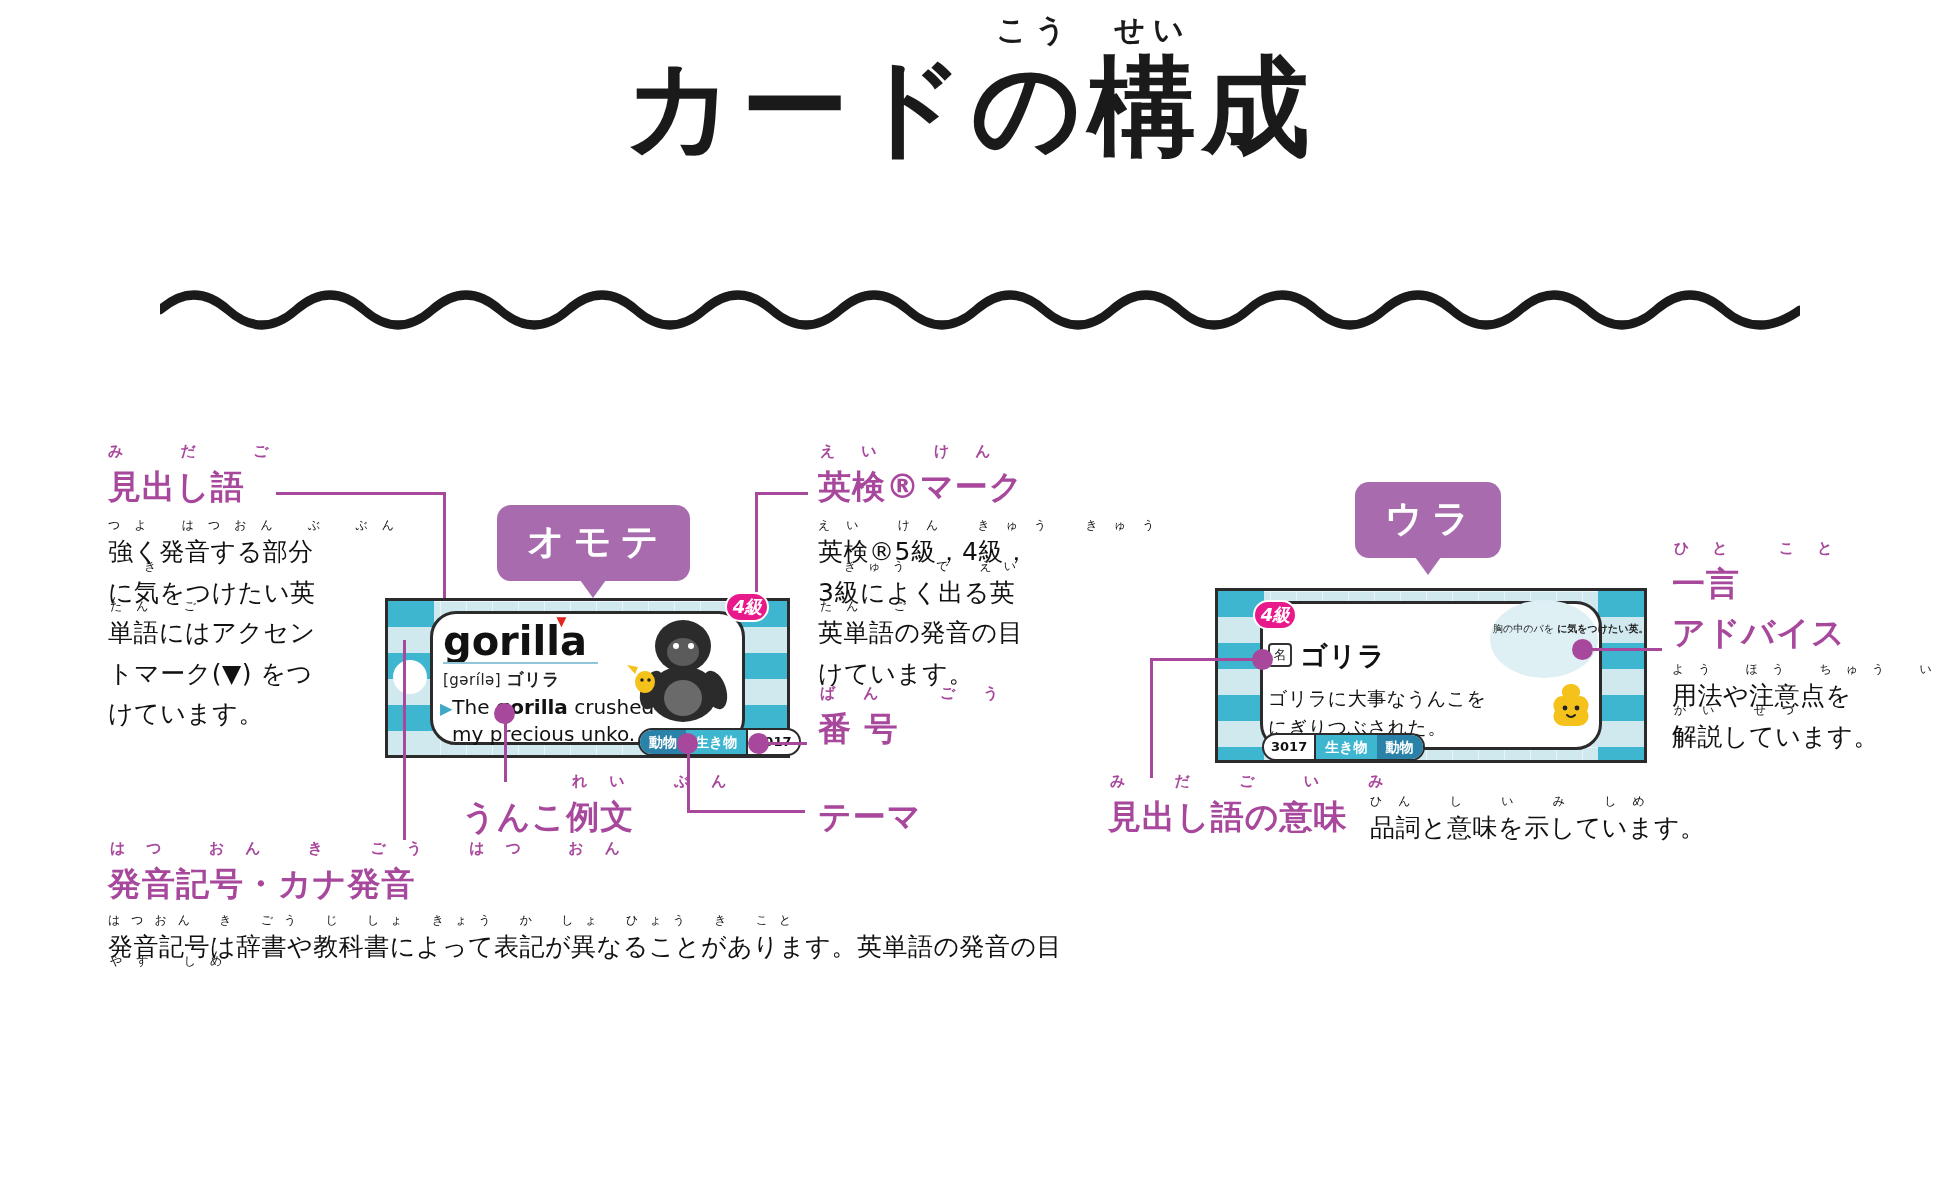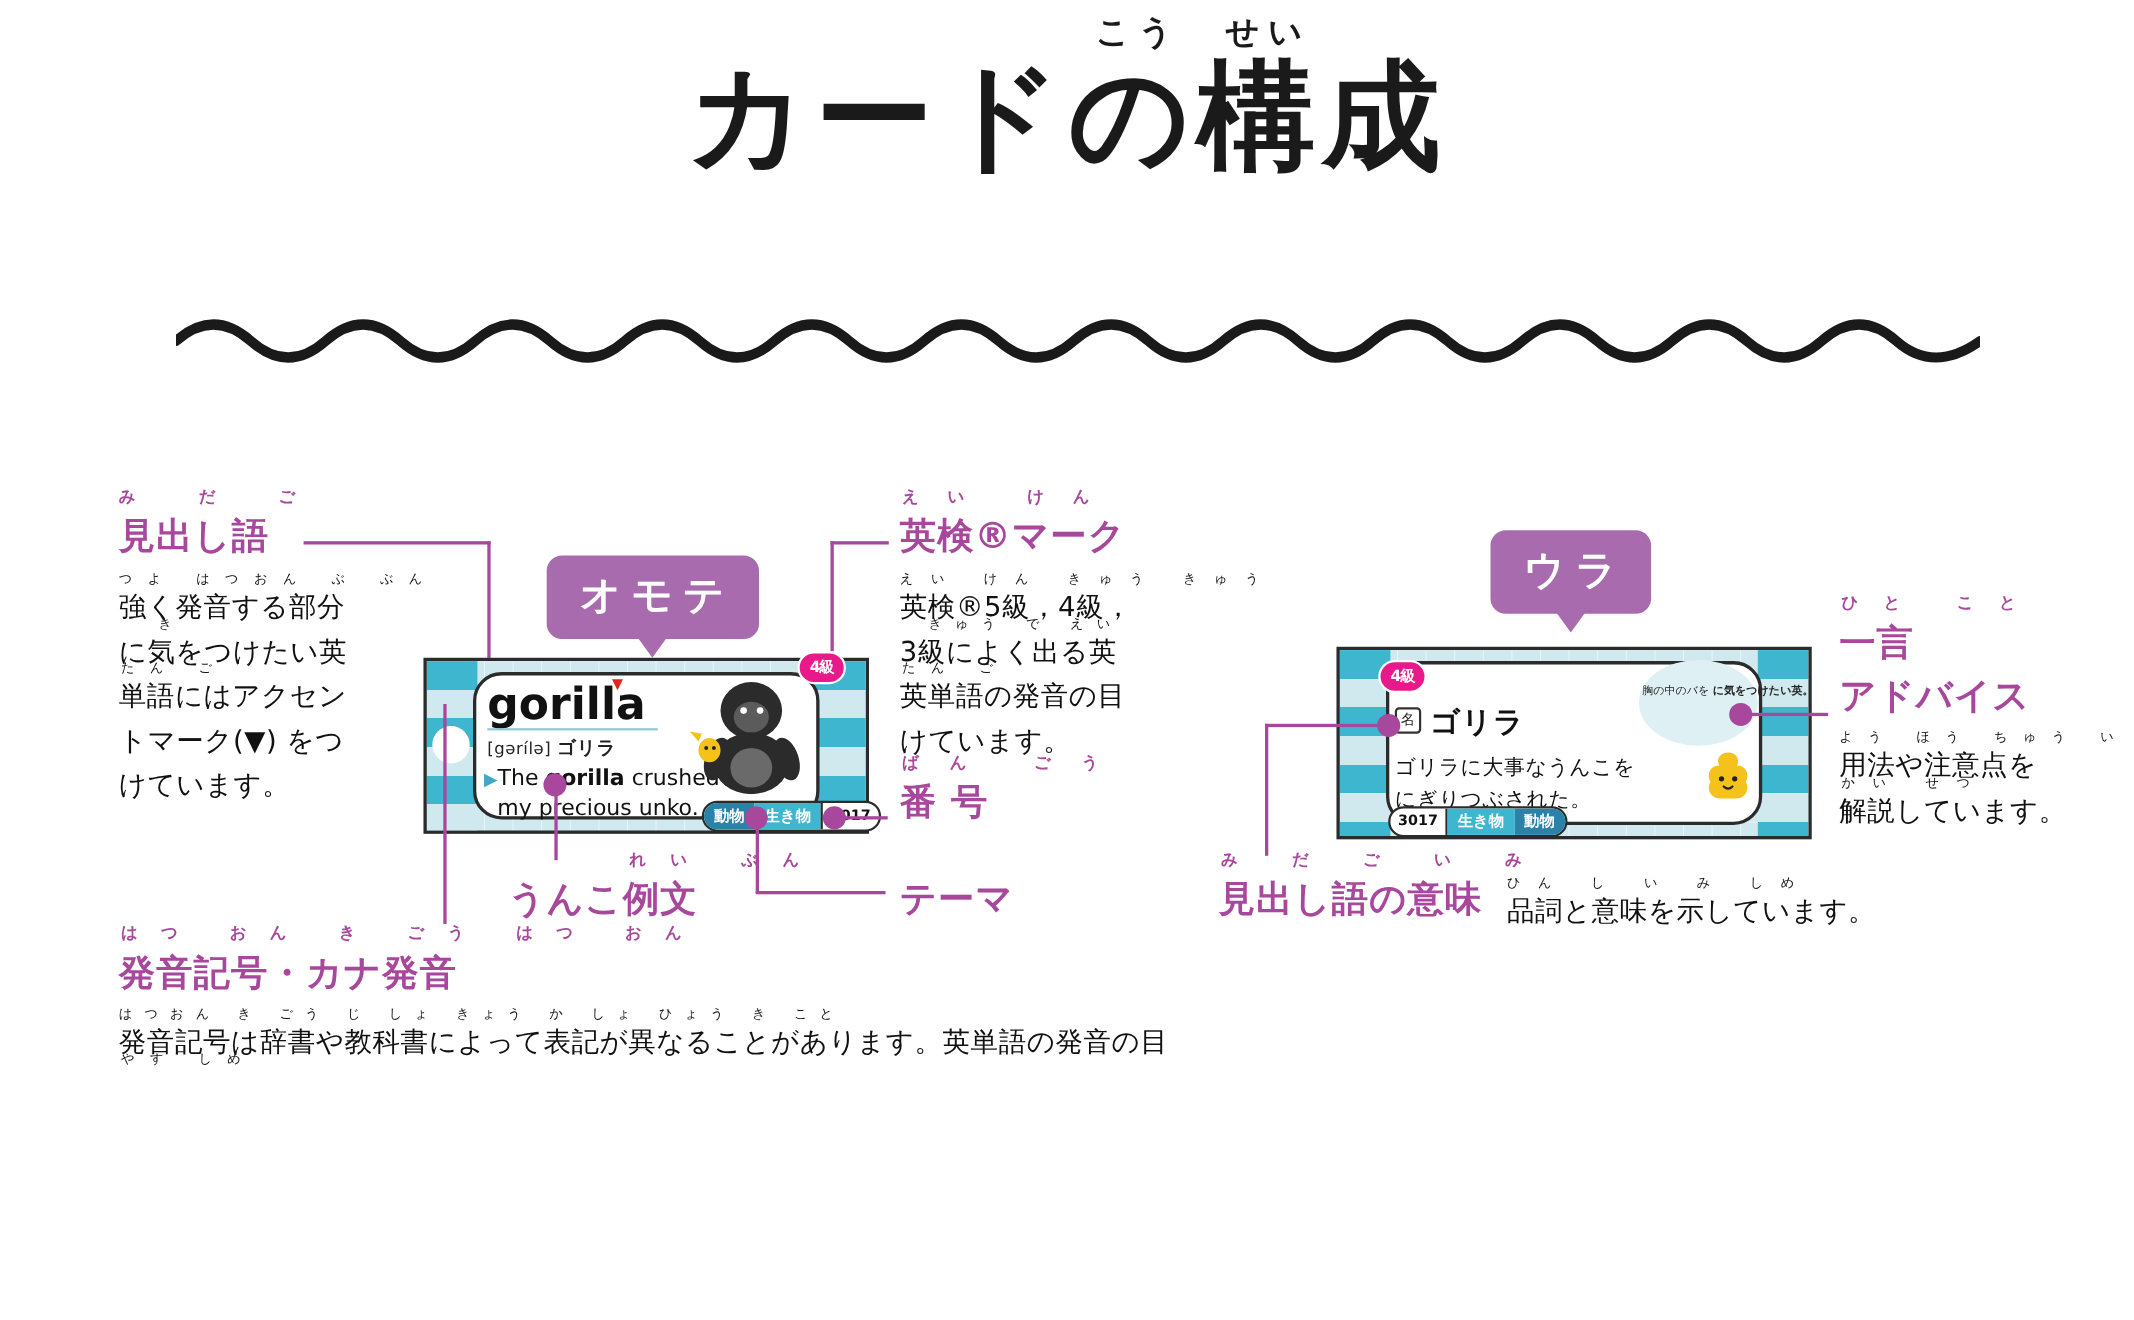--- a/index.html
+++ b/index.html
@@ -45,21 +45,21 @@
     font-size: 15px; font-weight: bold; letter-spacing: 5px; color: #a8489c;
     white-space: nowrap;
   }
   .ann-body {
     color: #111; font-family: "DejaVu Sans", sans-serif;
     font-size: 25px; line-height: 1.62; letter-spacing: 0.5px;
   }
   .ann-body .ln { position: relative; display: block; white-space: nowrap; }
   .ann-body .rb {
     position: absolute; top: -15px;
-    font-size: 12px; letter-spacing: 2px; color: #111; white-space: nowrap;
+    font-size: 12px; letter-spacing: 2px; color: #111; white-space: nowrap; font-family: Liberation Mono, monospace;
   }
 
   
   .lead { position: absolute; background: #a8489c; }
   .lead.h { height: 3px; }
   .lead.v { width: 3px; }
   .dot {
     position: absolute; border-radius: 50%;
     background: #a8489c; border: 0;
   }
@@ -139,23 +139,24 @@
   }
   .pill-t {
     font-size: 14px; font-weight: bold; color: #fff; background: #3fb6cf;
     padding: 0 9px; line-height: 24px; font-family: "DejaVu Sans", sans-serif;
   }
   .pill-t.dark { background: #2b82a8; }
 
   .eiken-badge {
     position: absolute; width: 44px; height: 30px; border-radius: 15px;
     background: #e8198b; border: 2px solid #fff;
-    color: #fff; font-size: 14px; font-weight: bold; text-align: center;
+    color: #fff; font-size: 18px; font-weight: bold; text-align: center;
     line-height: 26px; font-family: "DejaVu Sans", sans-serif;
     letter-spacing: -1px;
+    font-style: italic;
   }
   .pos-box {
     position: absolute; width: 24px; height: 24px;
     border: 2px solid #333; border-radius: 4px;
     font-size: 13px; text-align: center; line-height: 20px;
     font-family: "DejaVu Sans", sans-serif; color: #222;
   }
   .back-word {
     position: absolute; font-family: "DejaVu Sans", sans-serif;
     font-size: 27px; font-weight: bold; color: #111; letter-spacing: 1px;

